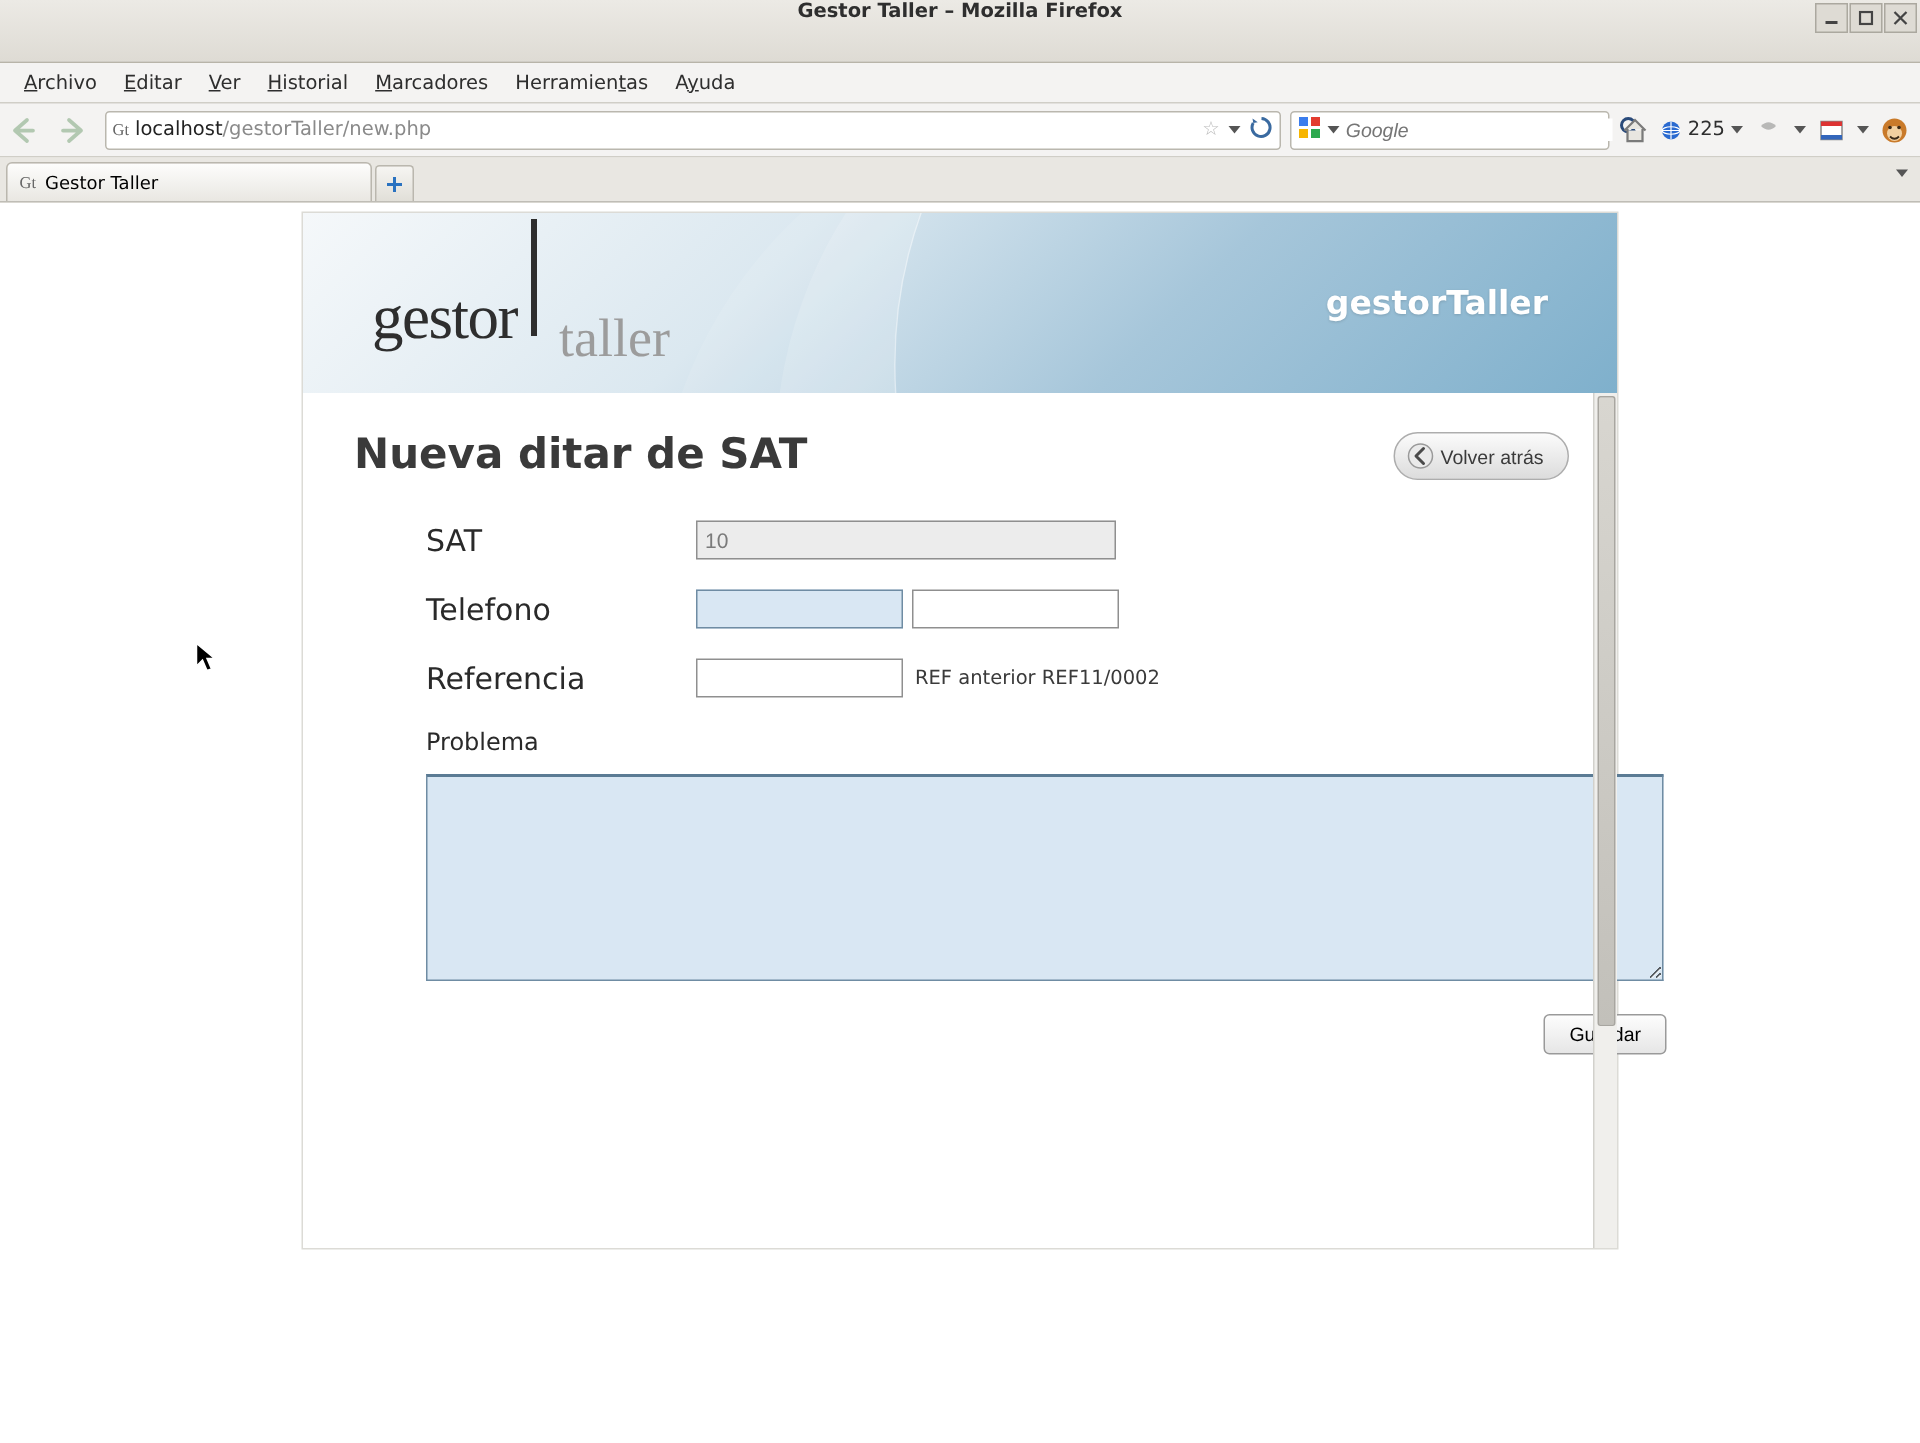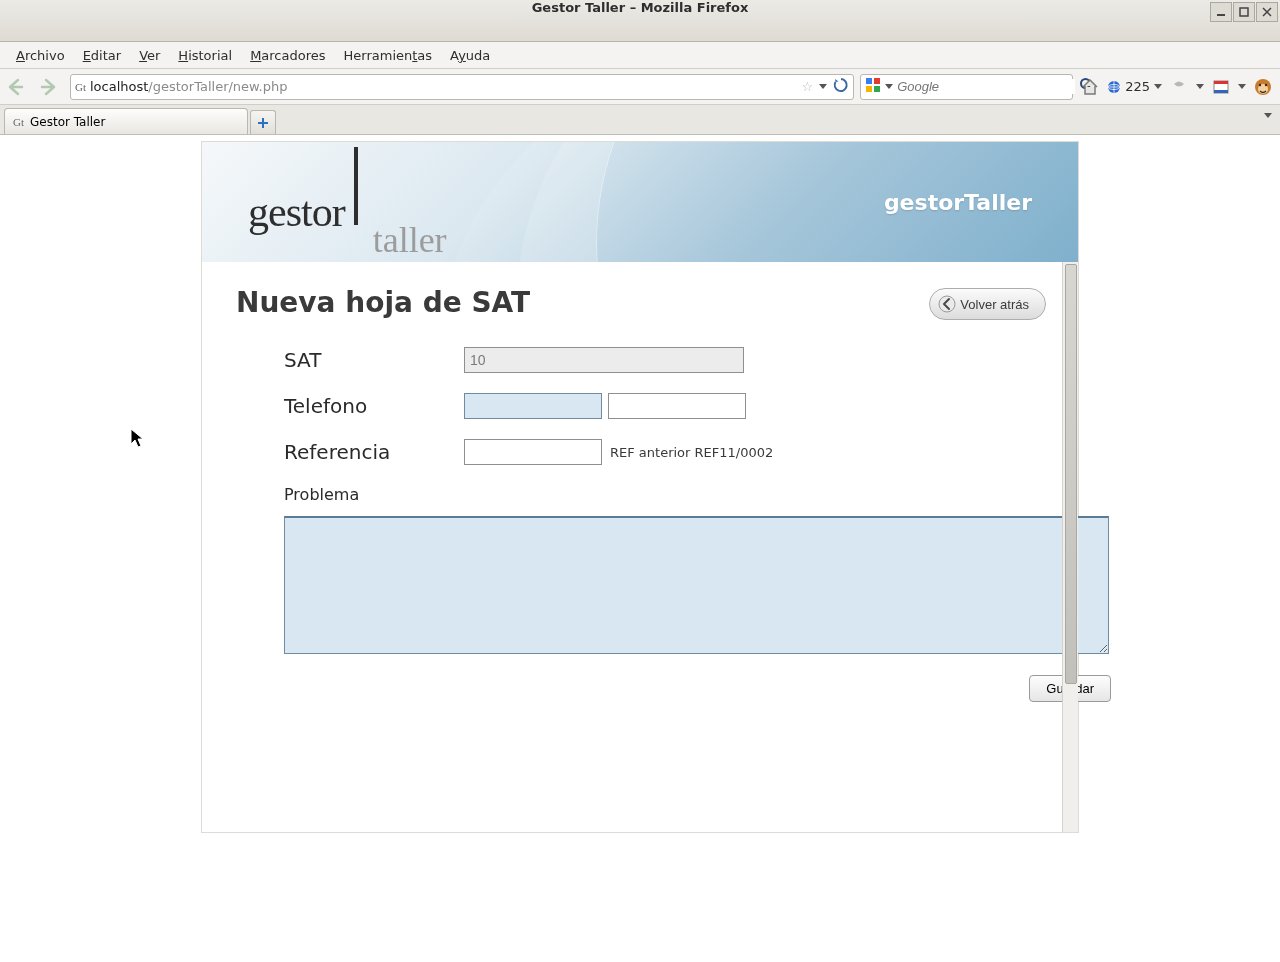--- a/index.html
+++ b/index.html
@@ -232,21 +232,21 @@
   font-size: 42px;
   font-weight: normal;
   letter-spacing: -1px;
 }
 .logo .g2 {
   font-size: 36px;
   color: #9c9c9c;
   margin-left: 28px;
   margin-top: 24px;
   position: relative;
-  top: 26px;
+  top: 12px;
 }
 .logo .tail {
   position: absolute;
   left: 106px;
   top: -22px;
   width: 4px;
   height: 78px;
   background: #2e2e2e;
 }
 .brand {
@@ -527,21 +527,21 @@
     <div class="app-header">
       <div class="logo">
         <span class="g1">gestor</span>
         <span class="tail"></span>
         <span class="g2">taller</span>
       </div>
       <div class="brand">gestorTaller</div>
     </div>
 
     <div class="app-body">
-      <h1 class="page-title-h1">Nueva hoja de SAT</h1>
+      <h1 class="page-title-h1">Nueva ditar de SAT</h1>
 
       <button class="back-btn">
         <svg width="18" height="18" viewBox="0 0 18 18">
           <circle cx="9" cy="9" r="8" fill="#eaeaea" stroke="#9a9a9a"></circle>
           <path d="M11 4 L6 9 L11 14" stroke="#4a4a4a" stroke-width="2" fill="none" stroke-linecap="round" stroke-linejoin="round"></path>
         </svg>
         <span>Volver atrás</span>
       </button>
 
       <div class="form">

